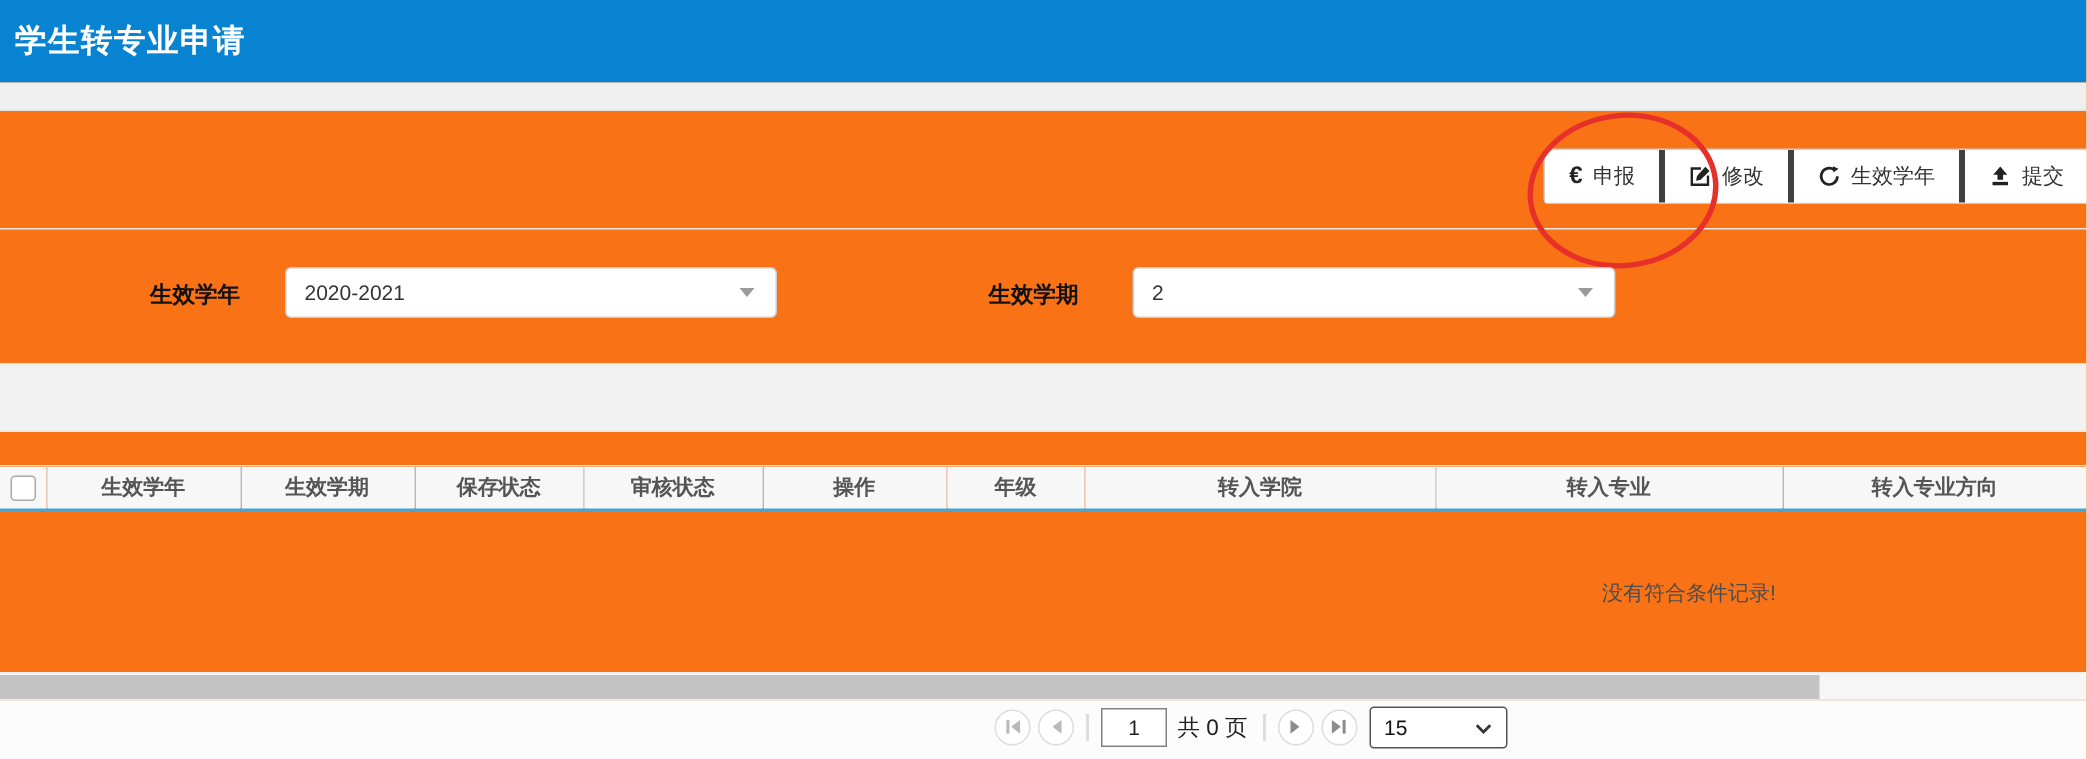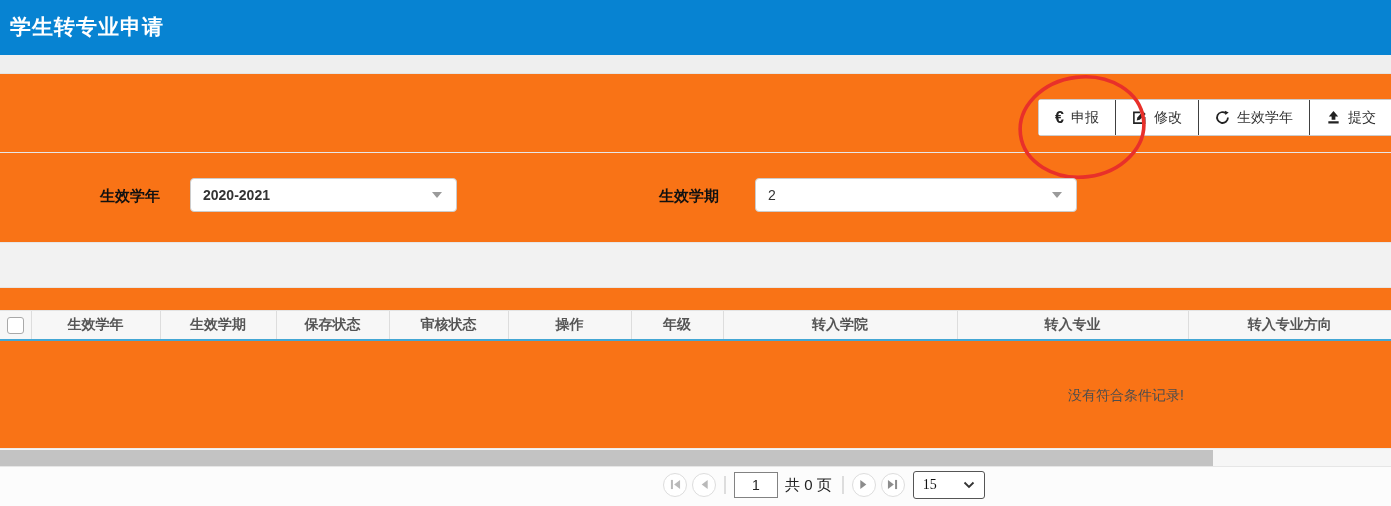--- a/index.html
+++ b/index.html
@@ -6,35 +6,35 @@
   html,body { width:1391px; height:506px; background:#fff; font-family:"Liberation Sans","DejaVu Sans",sans-serif; overflow:hidden; }
   .stage { position:relative; width:1391px; height:506px; background:#f97316; overflow:hidden; }
 
   
   .titlebar { position:absolute; top:0; left:0; width:100%; height:55px; background:#0783d2; }
   .titlebar h1 { color:#fff; font-size:21px; font-weight:bold; padding:13px 0 0 10px; letter-spacing:1px; }
   .substrip { position:absolute; top:55px; left:0; width:100%; height:19px; background:#efefef; border-bottom:1px solid #e4e4e4; }
 
   
   .toolbar { position:absolute; top:99px; right:-2px; display:flex; border:1px solid #ccc; border-radius:3px 0 0 3px; background:#fff; height:37px; }
-  .tbtn { display:flex; align-items:center; gap:7px; padding:0 16px; font-size:14px; color:#333; background:#fff; border:none; border-left:1px solid #404040; cursor:pointer; height:100%; white-space:nowrap; }
+  .tbtn { display:flex; align-items:center; gap:7px; padding:0 16px; font-size:14px; color:#333; background:#fff; border:none; border-left:4px solid #404040; cursor:pointer; height:100%; white-space:nowrap; }
   .tbtn:first-child { border-left:none; }
   .tbtn .glyph { font-size:16px; font-weight:bold; color:#222; }
   .tbtn svg { display:block; }
   .toolbar-rule { position:absolute; top:152px; left:0; width:100%; height:0; border-top:1px solid #e7e7e7; }
 
   
   .annotation { position:absolute; left:1013px; top:72px; width:140px; height:112px; pointer-events:none; }
 
   
   .filter-label { position:absolute; font-size:15px; font-weight:bold; color:#111; top:187px; }
   .lbl-year { left:100px; }
   .lbl-term { left:659px; }
   .selectbox { position:absolute; top:178px; height:34px; border:1px solid #ccc; border-radius:4px; background:#fff; display:flex; align-items:center; justify-content:space-between; padding:0 14px 0 12px; font-size:14px; color:#333; cursor:pointer; }
-  .sel-year { left:190px; width:267px;font-weight:bold; }
+  .sel-year { left:190px; width:328px; }
   .sel-term { left:755px; width:322px; }
   .selectbox .caret { width:0; height:0; border-left:5px solid transparent; border-right:5px solid transparent; border-top:6px solid #9a9a9a; }
 
   
   .grayband { position:absolute; top:242px; left:0; width:100%; height:46px; background:#f2f2f2; border-top:1px solid #e6e6e6; border-bottom:1px solid #e6e6e6; }
 
   
   table.grid { position:absolute; top:310px; left:0; width:1391px; border-collapse:collapse; table-layout:fixed; }
   table.grid th { height:29px; background:#f7f7f7; border-top:1px solid #e4e4e4; border-bottom:2px solid #43a7d5; border-left:1px solid #ddd; font-size:14px; font-weight:bold; color:#555; text-align:center; overflow:hidden; white-space:nowrap; }
   table.grid th:first-child { border-left:none; }
@@ -45,21 +45,21 @@
   .hscroll { position:absolute; top:448px; left:0; width:100%; height:19px; background:#f6f6f6; border-top:1px solid #ededed; border-bottom:1px solid #e6e6e6; }
   .hscroll .thumb { position:absolute; top:1px; left:0; width:1213px; height:16px; background:#c3c3c3; cursor:pointer; }
 
   
   .footer { position:absolute; top:467px; left:0; width:100%; height:39px; background:#fcfcfc; }
   .pager { position:absolute; top:470px; left:663px; height:30px; display:flex; align-items:center; gap:5px; }
   .pcircle { width:24px; height:24px; border-radius:50%; border:1px solid #ddd; background:#fff; display:flex; align-items:center; justify-content:center; cursor:pointer; padding:0; }
   .psep { width:2px; height:18px; background:#ddd; margin:0 3px; }
   .page-input { width:44px; height:26px; border:1px solid #828282; background:#fff; text-align:center; font-size:14px; color:#222; font-family:"Liberation Sans",sans-serif; }
   .total-label { font-size:15px; color:#222; margin:11px 2px; white-space:nowrap; }
-  .size-select { width:72px; height:28px; border:1px solid #555; border-radius:3px; background:#fff; display:flex; align-items:center; justify-content:space-between; padding:0 9px; font-size:14px; color:#111; cursor:pointer; margin-left:3px;font-family:Liberation Serif, serif; }
+  .size-select { width:92px; height:28px; border:1px solid #555; border-radius:3px; background:#fff; display:flex; align-items:center; justify-content:space-between; padding:0 9px; font-size:14px; color:#111; cursor:pointer; margin-left:3px; }
 </style>
 </head>
 <body>
 
 <div class="stage">
 
   <div class="titlebar">
     <h1>学生转专业申请</h1>
   </div>
   <div class="substrip"></div>

